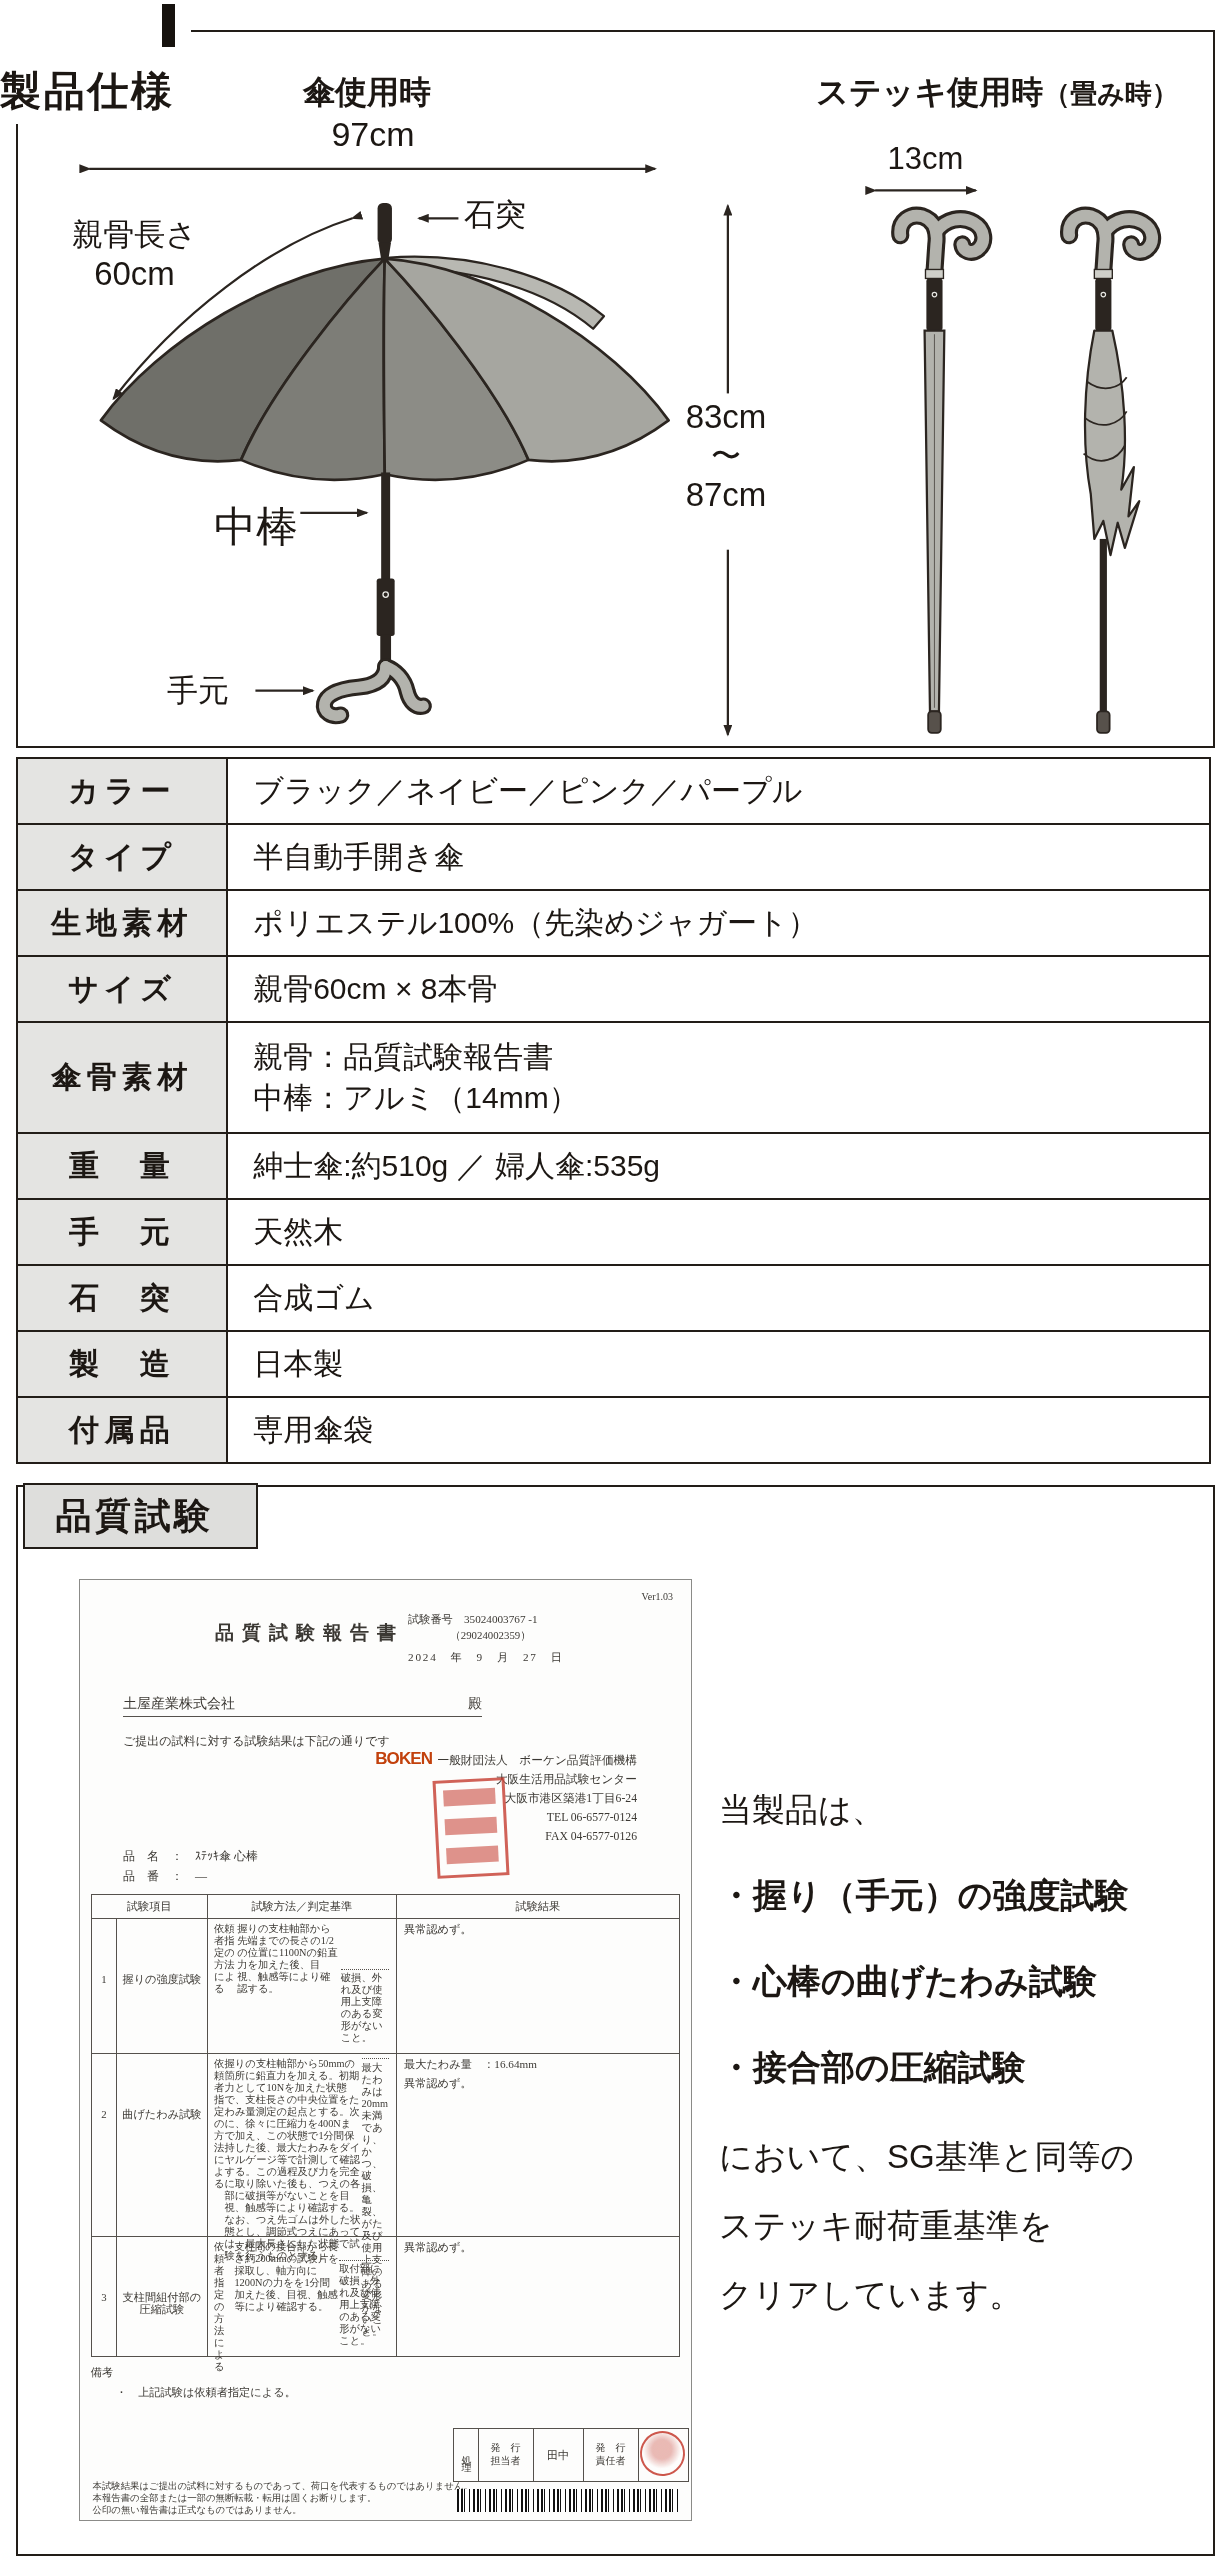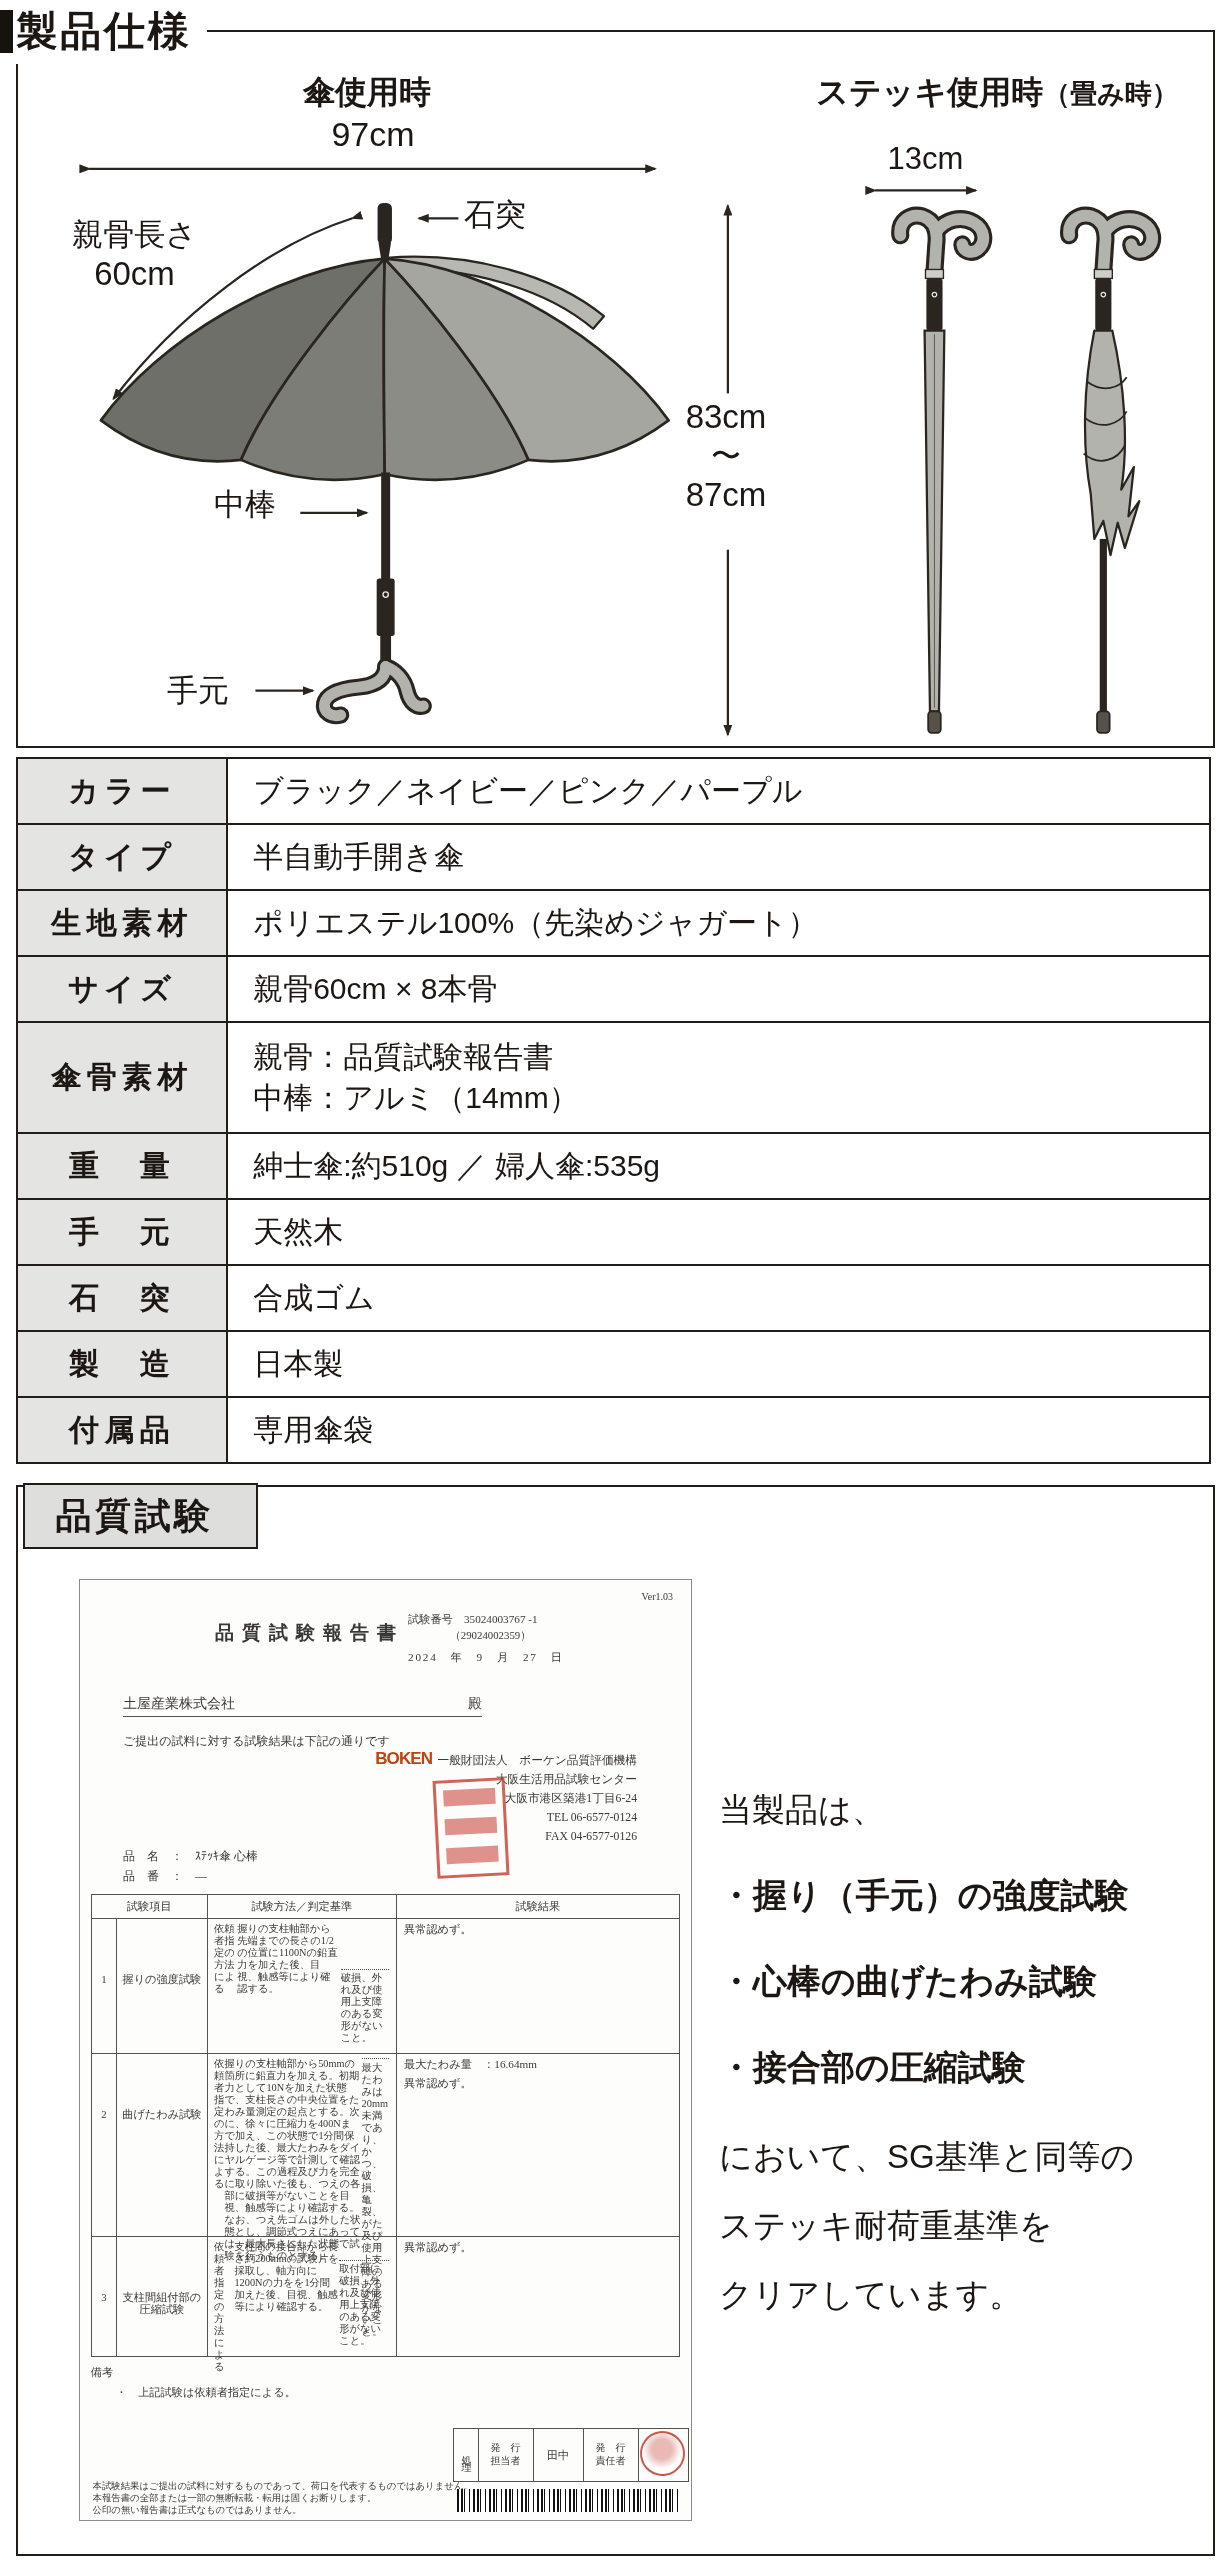--- a/index.html
+++ b/index.html
@@ -1,21 +1,21 @@
 <!DOCTYPE html>
 <html style="font-size:14.4px"><head>
 <meta charset="utf-8">
 <style>
   html,body{margin:0;padding:0;background:#fff;}
   .page{position:relative;width:1233px;height:2576px;background:#fff;overflow:hidden;
         font-family:"Liberation Sans",sans-serif;color:#1c1713;}
   
   .spec-box{position:absolute;left:16px;top:30px;width:1195px;height:714px;border:2.7px solid #221d18;}
-  .main-title{position:absolute;left:0;top:3.6px;display:flex;align-items:center;gap:4px;
-              background:#fff;padding:0 16px 5.4px 0;z-index:5;}
+  .main-title{position:absolute;left:0;top:3.6px;display:flex;align-items:flex-end;gap:17px;
+              background:#fff;padding:0 16px 5.4px 0;z-index:5;flex-direction:column;}
   .main-title .bar{width:12.6px;height:43px;background:#16120e;}
   .main-title .txt{font-size:41px;font-weight:bold;letter-spacing:2.7px;}
   .quality-box{position:absolute;left:16px;top:1485px;width:1195px;height:1067px;border:2.7px solid #221d18;}
   .q-title{position:absolute;left:22.5px;top:1483px;width:235px;height:66px;background:#deded c;
            background:#dededc;border:2.7px solid #221d18;display:flex;align-items:center;
            padding-left:31px;font-size:36px;font-weight:bold;letter-spacing:3.6px;z-index:5;box-sizing:border-box;}
   
   .dlabel{position:absolute;z-index:3;text-align:center;line-height:1.1;}
   .h-bold{font-size:32px;font-weight:bold;}
   .thin{font-weight:400;}
@@ -173,21 +173,21 @@
   <div class="dlabel thin" style="left:283px;top:116px;width:180px;font-size:34px;">97cm</div>
   <div class="dlabel h-bold" style="left:782px;top:75px;width:431px;">
     <span>ステッキ使用時</span><span style="font-size:27px;">（畳み時）</span>
   </div>
   <div class="dlabel thin" style="left:861px;top:142px;width:129px;font-size:31px;">13cm</div>
   <div class="dlabel thin" style="left:464px;top:198px;font-size:31px;">石突</div>
   <div class="dlabel thin" style="left:49px;top:218px;width:171px;font-size:31px;">
     <div>親骨長さ</div>
     <div style="font-size:33px;margin-top:3.6px;">60cm</div>
   </div>
-  <div class="dlabel thin" style="left:214px;top:488px;font-size:31px;">中棒</div>
+  <div class="dlabel thin" style="left:214px;top:504px;font-size:42px;">中棒</div>
   <div class="dlabel thin" style="left:167px;top:674px;font-size:31px;">手元</div>
   <div class="dlabel thin" style="left:661px;top:399px;width:130px;font-size:33px;">
     <div>83cm</div>
     <div style="font-size:30px;line-height:1.4;">〜</div>
     <div>87cm</div>
   </div>
 
   <table class="spec-table">
     <tbody>
     <tr>

